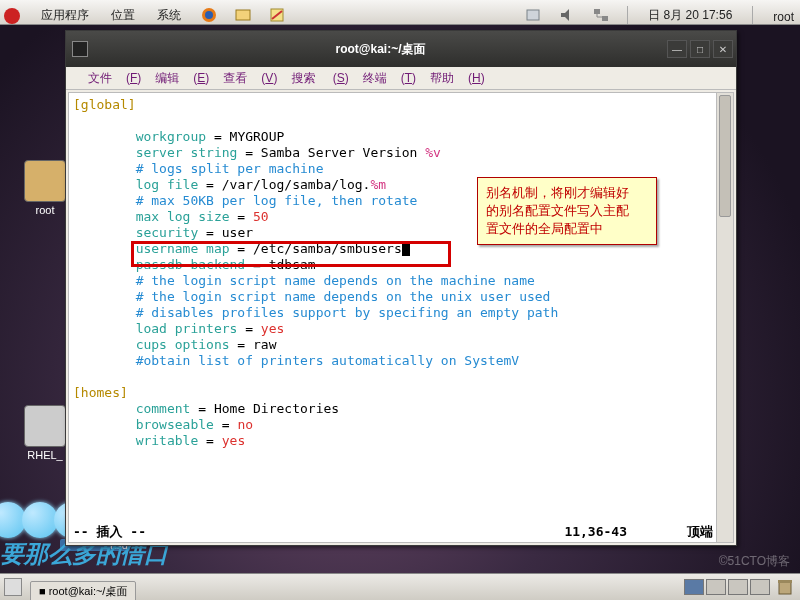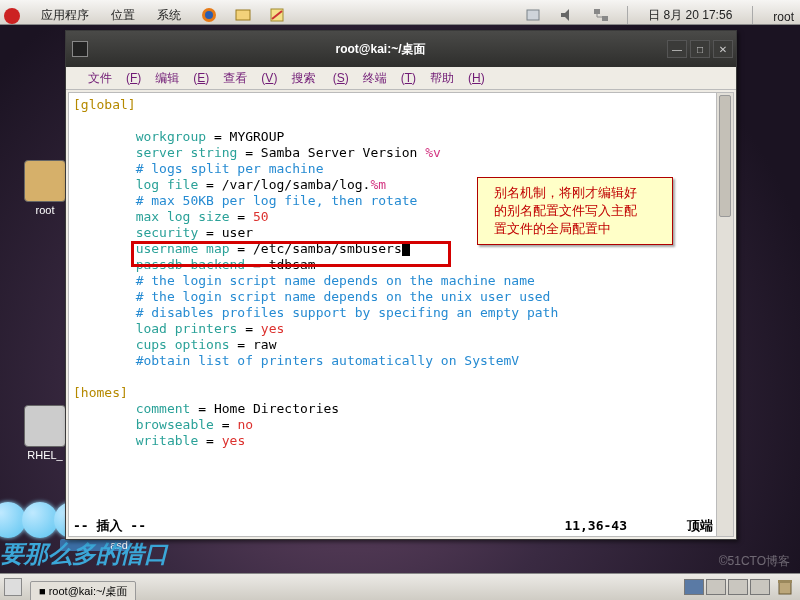--- a/index.html
+++ b/index.html
@@ -26,30 +26,30 @@
   
   .win{position:absolute;left:65px;top:30px;width:670px;background:#efece5;border:1px solid #3a3a3a;box-shadow:2px 2px 4px rgba(0,0,0,.5);}
   .titlebar{height:36px;background:linear-gradient(#4a4a48,#2e2e2c);color:#fff;display:flex;align-items:center;font-size:12px;}
   .titlebar .ticon{width:14px;height:14px;margin:0 6px;border:1px solid #888;background:#222;}
   .titlebar .ttl{flex:1;text-align:center;font-weight:bold;}
   .titlebar .wbtn{width:18px;height:16px;margin-right:3px;border:1px solid #555;background:#3b3b39;color:#ccc;font-size:10px;display:flex;align-items:center;justify-content:center;}
   .menubar{height:22px;background:#efece5;border-bottom:1px solid #bbb;display:flex;align-items:center;font-size:12px;padding-left:22px;color:#701a75;}
   .menubar span{margin-right:14px;}
   .menubar u{text-decoration:underline;}
   .termwrap{position:relative;background:#fff;border:1px solid #bbb;margin:2px;}
-  .term{font-family:"DejaVu Sans Mono",monospace;font-size:13px;line-height:16px;white-space:pre;padding:4px 0 4px 4px;overflow:hidden;height:435px;position:relative;}
+  .term{font-family:"DejaVu Sans Mono",monospace;font-size:13px;line-height:16px;white-space:pre;padding:4px 0 10px 4px;overflow:hidden;height:435px;position:relative;}
   .sb{position:absolute;right:0;top:0;bottom:0;width:16px;background:#e2dfd8;border-left:1px solid #bbb;}
   .sb .th{position:absolute;left:2px;right:2px;top:2px;height:120px;background:#c4c0b7;border:1px solid #999;border-radius:2px;}
   .tt{color:#2aa198;}
   .ty{color:#b58900;}
   .tb{color:#268bd2;}
   .tr{color:#dc322f;}
   .tp{color:#d33682;}
   .hlbox{position:absolute;border:3px solid #d40000;}
-  .callout{position:absolute;background:#ffffc8;border:1px solid #b00000;color:#c00000;font-size:13px;line-height:18px;padding:6px 16px;box-shadow:2px 2px 2px rgba(0,0,0,.35);}
+  .callout{position:absolute;background:#ffffc8;border:1px solid #b00000;color:#c00000;font-size:13px;line-height:18px;padding:6px 8px;box-shadow:2px 2px 2px rgba(0,0,0,.35);}
   .cursor{display:inline-block;width:8px;height:14px;background:#000;vertical-align:text-bottom;}
   
   .bubbles{position:absolute;left:-10px;bottom:62px;display:flex;}
   .bubbles div{width:36px;height:36px;border-radius:50%;background:radial-gradient(circle at 30% 30%,#bfe9ff,#59c3f0);margin-right:-4px;box-shadow:0 0 4px #8bd4f5;}
   .bgtext{position:absolute;left:0;bottom:30px;color:#3ba7d8;font-size:24px;font-weight:bold;font-style:italic;}
   .wm{position:absolute;right:10px;bottom:30px;color:rgba(255,255,255,.35);font-size:12px;}
 </style>
 </head>
 <body>
 

